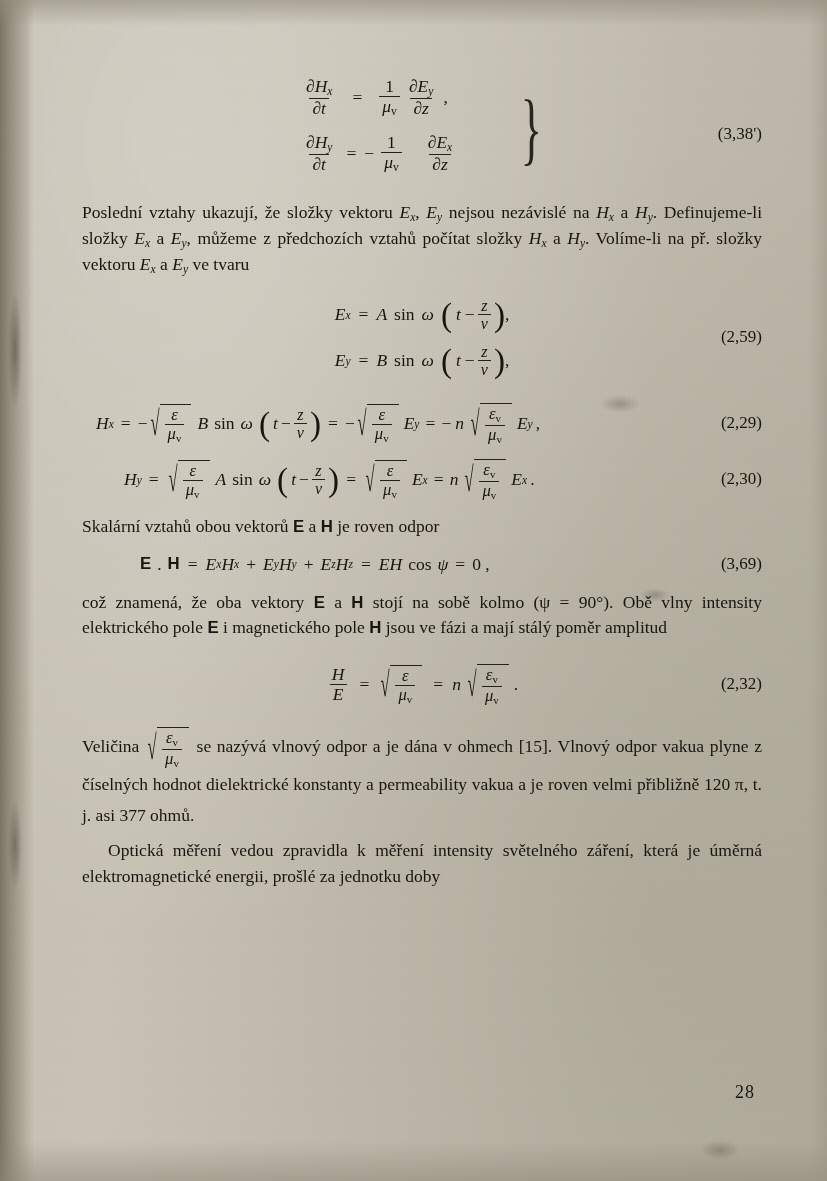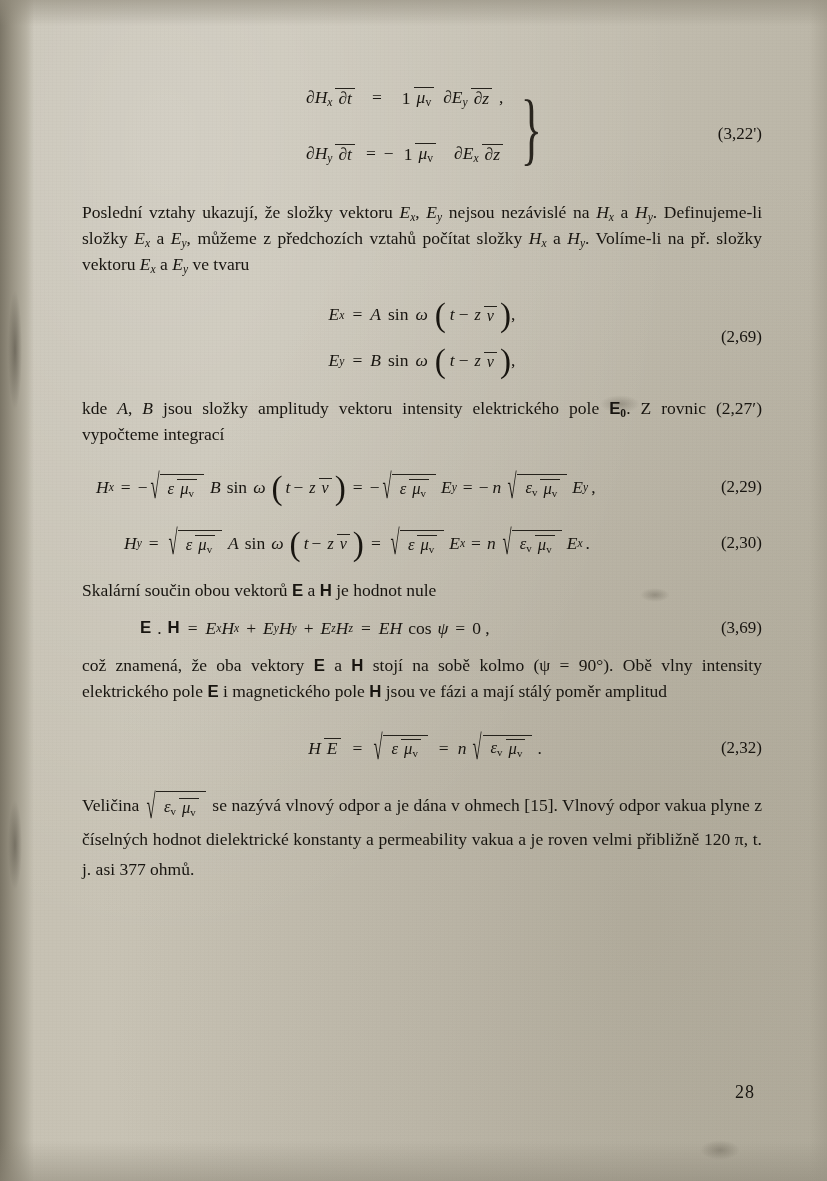--- a/index.html
+++ b/index.html
@@ -92,20 +92,21 @@
     right: 0;
     bottom: 50%;
     transform: translateY(50%);
     font-size: 17px;
   }
 
   
   .mi { font-style: italic; }
   .frac {
     display: inline-flex;
+    flex-direction: column;
     align-items: center;
     vertical-align: middle;
     margin: 0 3px;
     font-size: 0.92em;
     font-family: Liberation Serif, serif;
   }
   .frac .num { padding: 0 3px; line-height: 1.08; }
   .frac .den { padding: 0 3px; line-height: 1.12; border-top: 1px solid #24211b; }
   .sub { font-size: .66em; vertical-align: -.28em; font-style: italic; }
   .subu { font-size: .66em; vertical-align: -.28em; }
@@ -229,28 +230,28 @@
         <span class="frac" style="font-size:1.0em;">
           <span class="num"><span class="mi">∂H</span><span class="sub">y</span></span>
           <span class="den"><span class="mi">∂t</span></span>
         </span>
         <span style="margin:0 8px;">=</span>
         <span style="margin-right:4px;">−</span>
         <span class="frac" style="font-size:1.0em;">
           <span class="num"><span>1</span></span>
           <span class="den"><span class="mi">μ</span><span class="subu">v</span></span>
         </span>
-        <span class="frac" style="font-size:1.0em;margin-left:12px;align-items:center;">
+        <span class="frac" style="font-size:1.0em;margin-left:20px;align-items:center;">
           <span class="num"><span class="mi">∂E</span><span class="sub">x</span></span>
           <span class="den"><span class="mi">∂z</span></span>
         </span>
       </div>
     </div>
     <div class="brace-wrap">}</div>
-    <div class="num227">(3,22')</div>
+    <div class="num227">(3,38')</div>
   </div>
 
   <p class="para"><span>Poslední vztahy ukazují, že složky vektoru </span><span class="mi">E</span><span class="sub">x</span><span>, </span><span class="mi">E</span><span class="sub">y</span><span class="ital"> nejsou nezávislé</span><span> na </span><span class="mi">H</span><span class="sub">x</span><span> a </span><span class="mi">H</span><span class="sub">y</span><span>. Definujeme-li složky </span><span class="mi">E</span><span class="sub">x</span><span> a </span><span class="mi">E</span><span class="sub">y</span><span>, můžeme z předchozích vztahů počítat složky </span><span class="mi">H</span><span class="sub">x</span><span> a </span><span class="mi">H</span><span class="sub">y</span><span>. Volíme-li na př. složky vektoru </span><span class="mi">E</span><span class="sub">x</span><span> a </span><span class="mi">E</span><span class="sub">y</span><span> ve tvaru</span></p>
 
   <div class="eqblock" style="margin-top:14px;margin-bottom:12px;">
     <div style="display:flex;align-items:center;justify-content:center;height:46px;">
       <span class="mi">E</span>
         <span class="sub">x</span>
       <span style="margin:0 8px;">=</span>
       <span class="mi">A</span>
@@ -276,24 +277,23 @@
       <span class="paren-big" style="margin-left:7px;">(</span>
       <span class="mi" style="margin:0 4px;">t</span>
       <span>−</span>
       <span class="frac">
           <span class="num mi">z</span>
           <span class="den mi">v</span>
         </span>
       <span class="paren-big">)</span>
       <span>,</span>
     </div>
-    <div class="eqnum">(2,69)</div>
-  </div>
-
-  <p class="para" style="margin-top:10px;"><span>kde </span><span class="mi">A</span><span>, </span><span class="mi">B</span><span> jsou složky amplitudy vektoru intensity elektrického pole </span><span class="bold-vec">E</span><span class="subu" style="font-weight:bold;">0</span><span>. Z rovnic (2,27′) vypočteme integrací</span></p>
+    <div class="eqnum">(2,59)</div>
+  </div>
+
 
   <div class="eqblock" style="margin-top:14px;margin-bottom:4px;">
     <div style="display:flex;align-items:center;justify-content:flex-start;height:52px;padding-left:14px;">
       <span class="mi">H</span>
         <span class="sub">x</span>
       <span style="margin:0 7px;">=</span>
       <span>−</span>
       <span class="sqrt">
           <span class="radical">√</span>
           <span class="radicand">
@@ -394,21 +394,21 @@
             </span>
           </span>
         </span>
       <span class="mi" style="margin-left:3px;">E</span>
         <span class="sub">x</span>
       <span style="margin-left:3px;">.</span>
     </div>
     <div class="eqnum">(2,30)</div>
   </div>
 
-  <p class="para" style="margin-top:8px;"><span>Skalární součin obou vektorů </span><span class="bold-vec">E</span><span> a </span><span class="bold-vec">H</span><span> je hodnot nule</span></p>
+  <p class="para" style="margin-top:8px;"><span>Skalární vztahů obou vektorů </span><span class="bold-vec">E</span><span> a </span><span class="bold-vec">H</span><span> je roven odpor</span></p>
 
   <div class="eqblock" style="margin-top:10px;margin-bottom:10px;">
     <div style="display:flex;align-items:center;justify-content:flex-start;padding-left:58px;height:30px;">
       <span class="bold-vec">E</span>
       <span style="margin:0 6px;">.</span>
       <span class="bold-vec">H</span>
       <span style="margin:0 8px;">=</span>
       <span class="mi">E</span>
         <span class="sub">x</span>
         <span class="mi">H</span>
@@ -472,16 +472,17 @@
         <span class="radical">√</span>
         <span class="radicand">
           <span class="frac" style="font-size:.95em;">
             <span class="num"><span class="mi">ε</span><span class="subu">v</span></span>
             <span class="den"><span class="mi">μ</span><span class="subu">v</span></span>
           </span>
         </span>
       </span><span> se nazývá </span><span class="ital">vlnový odpor</span><span> a je dána v ohmech [15]. Vlnový odpor vakua plyne z číselných hodnot dielektrické konstanty a permeability vakua a je roven velmi přibližně 120 π, t. j. asi 377 ohmů.</span>
   </p>
 
+  <p class="para indent" style="margin-top:8px;"><span>Optická měření vedou zpravidla k měření </span><span class="ital">intensity</span><span> světelného záření, která je úměrná elektromagnetické energii, prošlé za jednotku doby</span></p>
 
 </div>
 
 <div class="pagenum">28</div>
 
 </body></html>

